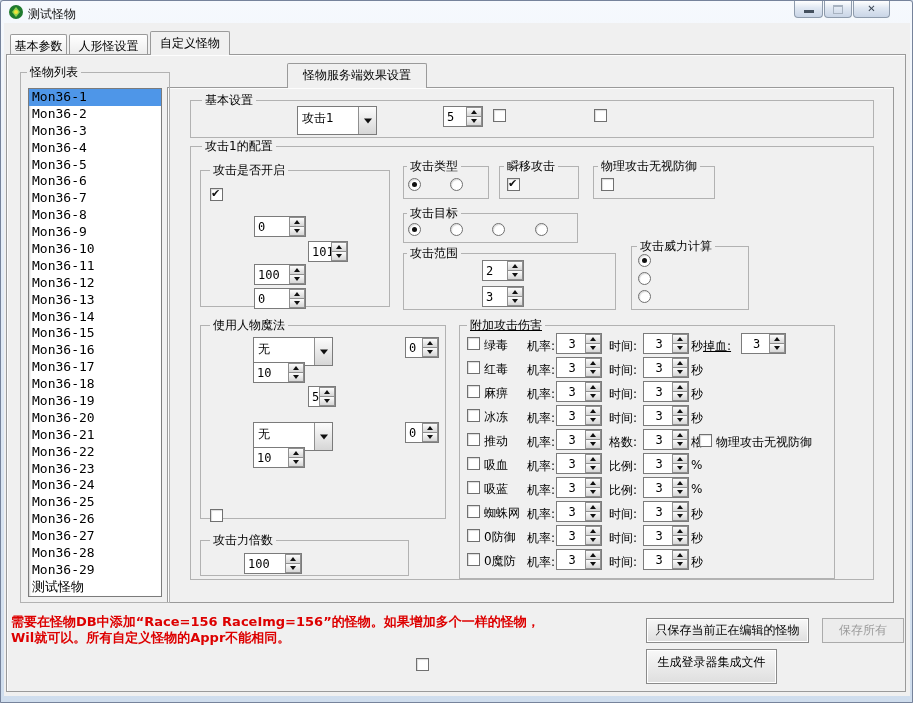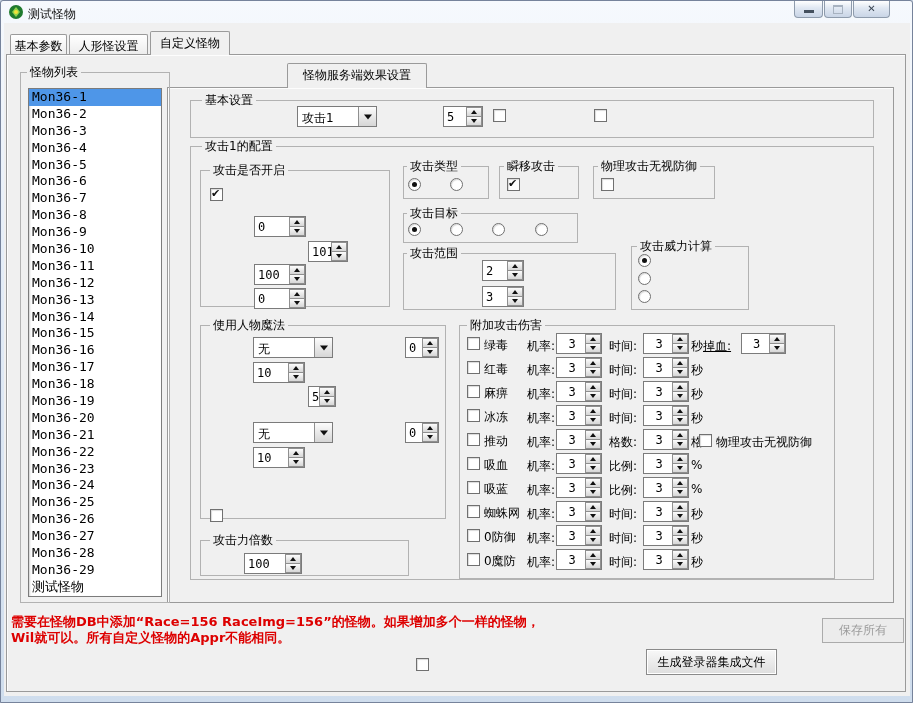--- a/index.html
+++ b/index.html
@@ -34,21 +34,21 @@
   
   .spin{position:absolute;height:21px;box-sizing:border-box;border:1px solid #7b7b7b;background:#fff;display:flex;z-index:5;}
   .spin .v{flex:1;font-family:"DejaVu Sans Mono","Liberation Mono",monospace;font-size:12px;padding:3px 1px 0 3px;overflow:hidden;}
   .spin .btns{width:16px;display:flex;flex-direction:column;}
   .sb{flex:1;position:relative;background:linear-gradient(#fcfcfc,#d6d6d6);border:1px solid #8f8f8f;cursor:pointer;}
   .sb.dn{border-top:none;}
   .sb::after{content:"";position:absolute;left:50%;top:50%;transform:translate(-50%,-50%);
     border-left:3px solid transparent;border-right:3px solid transparent;}
   .sb.up::after{border-bottom:4px solid #101010;}
   .sb.dn::after{border-top:4px solid #101010;}
-  .dd{position:absolute;height:21px;box-sizing:border-box;border:1px solid #7b7b7b;background:#fff;display:flex;z-index:5;cursor:pointer;}
+  .dd{position:absolute;height:29px;box-sizing:border-box;border:1px solid #7b7b7b;background:#fff;display:flex;z-index:5;cursor:pointer;}
   .dd .v{flex:1;font-size:12px;padding:3px 0 0 4px;overflow:hidden;}
   .dd .db{width:17px;background:linear-gradient(#fcfcfc,#d6d6d6);border-left:1px solid #8f8f8f;position:relative;}
   .dd .db::after{content:"";position:absolute;left:50%;top:50%;transform:translate(-50%,-50%);
     border-left:4px solid transparent;border-right:4px solid transparent;border-top:5px solid #101010;}
   .cb{position:absolute;width:13px;height:13px;box-sizing:border-box;background:#fff;border:1px solid #707070;
     box-shadow:inset 1px 1px 1px rgba(0,0,0,.15);z-index:5;cursor:pointer;}
   .cb.checked::after{content:"✔";position:absolute;left:0px;top:-2px;font-size:11px;color:#111;}
   .rb{position:absolute;width:13px;height:13px;box-sizing:border-box;background:#fff;border:1px solid #707070;border-radius:50%;
     box-shadow:inset 1px 1px 1px rgba(0,0,0,.15);z-index:5;cursor:pointer;}
   .rb.on::after{content:"";position:absolute;left:3px;top:3px;width:5px;height:5px;border-radius:50%;background:#111;}
@@ -324,21 +324,21 @@
   <span class="spin" style="left:243px;top:552px;width:58px;">
     <span class="v">100</span>
     <span class="btns">
         <span class="sb up"></span>
         <span class="sb dn"></span>
       </span>
   </span>
   <div class="t" style="left:316px;top:556px;">/100</div>
 
   <div class="grp" style="left:458px;top:324px;width:376px;height:254px;"></div>
-  <div class="legend" style="left:466px;top:317px;">附加攻击伤害</div>
+  <div class="legend" style="left:466px;top:317px;text-decoration:underline;">附加攻击伤害</div>
   <div id="dmg-rows">
       <div class="dmg-row">
       <span class="cb"></span>
       <span class="name">绿毒</span>
       <span class="p1l">机率:</span>
       <span class="spin p1">
         <span class="v">3</span>
         <span class="btns">
             <span class="sb up"></span>
             <span class="sb dn"></span>
@@ -564,16 +564,17 @@
 
     </div>
     </div>
 
   <div id="note">
       <div class="note-line">需要在怪物DB中添加“Race=156 RaceImg=156”的怪物。如果增加多个一样的怪物，</div>
       <div class="note-line">Wil就可以。所有自定义怪物的Appr不能相同。</div>
     </div>
   <span class="cb" style="left:415px;top:657px;"></span>
   <div class="t" style="left:432px;top:657px;">已集成到登录器不需要发送到登录器</div>
+  <div class="btn" style="left:645px;top:617px;width:163px;height:25px;line-height:23px;">只保存当前正在编辑的怪物</div>
   <div class="btn disabled" style="left:821px;top:617px;width:82px;height:25px;line-height:23px;">保存所有</div>
-  <div class="btn" style="left:645px;top:648px;width:131px;height:26px;line-height:24px;">生成登录器集成文件</div>
+  <div class="btn" style="left:645px;top:648px;width:131px;height:35px;line-height:24px;">生成登录器集成文件</div>
 
 </div>
 
 </body></html>

